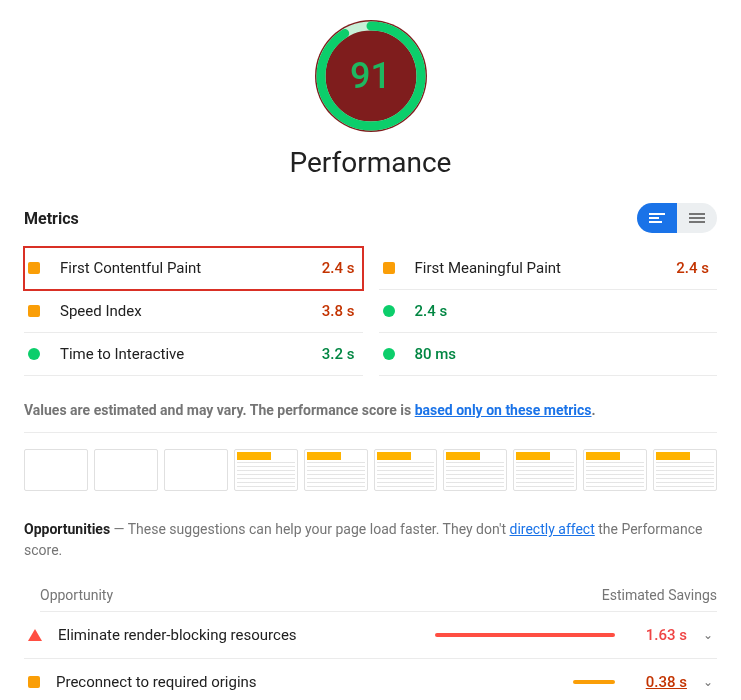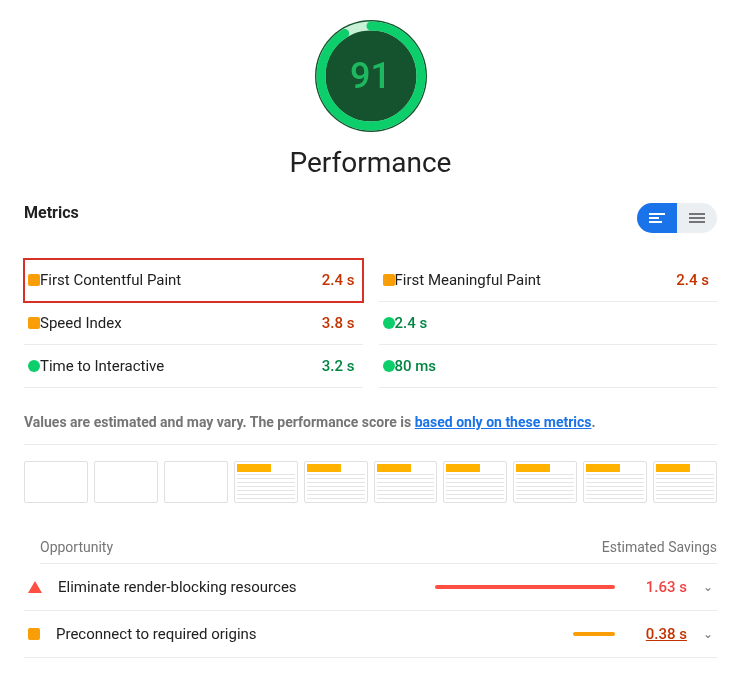--- a/index.html
+++ b/index.html
@@ -7,48 +7,48 @@
     font-family: Roboto, -apple-system, BlinkMacSystemFont, "Segoe UI", Arial, sans-serif;
     background: #fff;
     width: 741px;
     color: #212121;
     font-size: 14px;
   }
   .container { padding: 20px 24px; }
   .gauge-wrap { display: flex; flex-direction: column; align-items: center; margin-bottom: 24px; }
   .gauge {
     width: 112px; height: 112px; border-radius: 50%;
-    background: #14532d;
+    background: #7f1d1d;
     position: relative;
     display: flex; align-items: center; justify-content: center;
     margin-bottom: 14px;
   }
   .gauge svg { position: absolute; top: 0; left: 0; width: 112px; height: 112px; transform: rotate(-90deg);}
   .gauge-score { font-size: 36px; font-weight: 500; color: #1eb860; z-index: 1; }
   .gauge-title { font-size: 28px; font-weight: 400; color: #212121; text-align: right; }
-  .metrics-header { display: flex; justify-content: space-between; margin-bottom: 26px;}
+  .metrics-header { display: flex; justify-content: space-between; align-items: center; margin-bottom: 14px;}
   .metrics-title { font-size: 16px; font-weight: 700; }
   .view-toggle {
     display: flex; border-radius: 20px; overflow: hidden;
     background: #eceff1;
   }
   .toggle-btn {
     width: 40px; height: 30px; display: flex; align-items: center; justify-content: center;
     cursor: pointer;
   }
   .toggle-btn.active { background: #1a73e8; }
   .toggle-btn svg { width: 16px; height: 12px; }
   .metrics-grid {
     display: grid; grid-template-columns: 1fr 1fr; column-gap: 16px; row-gap: 0;
     margin-bottom: 14px;
   }
   .metric {
     border-bottom: 1px solid #ebebeb;
     padding: 12px 8px 12px 4px;
-    display: flex; align-items: center; gap: 0;
+    display: flex; align-items: center; gap: 20px;
     position: relative;
   }
   .metric.highlighted { outline: 2px solid #d93025; outline-offset: -1px;}
   .metric-mark { width: 12px; height: 12px; flex-shrink: 0; }
   .mark-orange { background: #fa9e07; border-radius: 2px; }
   .mark-green { background: #0cce6b; border-radius: 50%; }
   .mark-red { width: 0; height: 0; border-left: 7px solid transparent; border-right: 7px solid transparent; border-bottom: 12px solid #ff4e42; background: none; border-radius: 0;}
   .metric-name { flex: 1; font-size: 15px; color: #212121; }
   .metric-value { font-size: 15px; font-weight: 500; }
   .val-orange { color: #c33300; }
@@ -166,20 +166,23 @@
       <div class="thumb"></div>
       <div class="thumb content"></div>
       <div class="thumb content"></div>
       <div class="thumb content"></div>
       <div class="thumb content"></div>
       <div class="thumb content"></div>
       <div class="thumb content"></div>
       <div class="thumb content"></div>
     </div>
 
+  <div class="section-intro">
+    <b>Opportunities</b><span> — </span><span>These suggestions can help your page load faster. They don't </span><a>directly affect</a><span> the Performance score.</span>
+  </div>
 
   <div class="opp-header">
     <span>Opportunity</span>
     <span>Estimated Savings</span>
   </div>
 
   <div id="opp-list">
       <div class="opp-row">
         <span class="metric-mark mark-red"></span>
         <span class="opp-name">Eliminate render-blocking resources</span>

